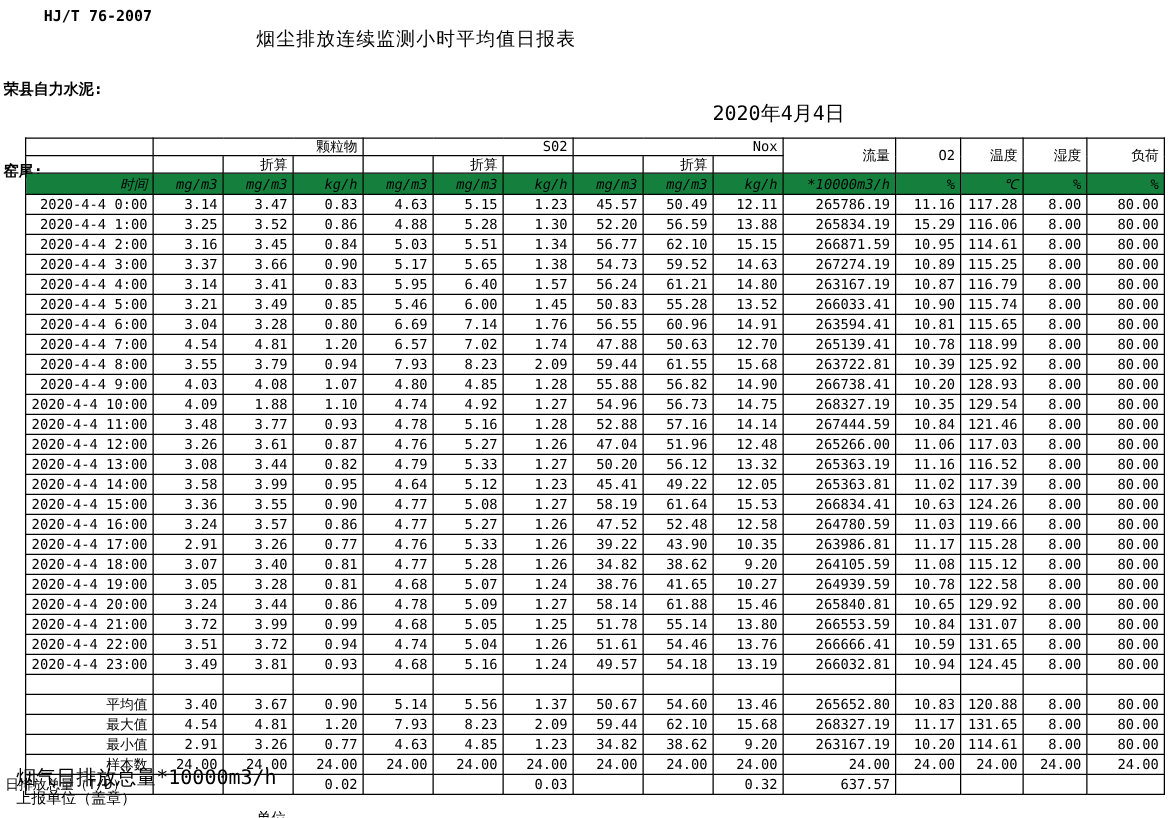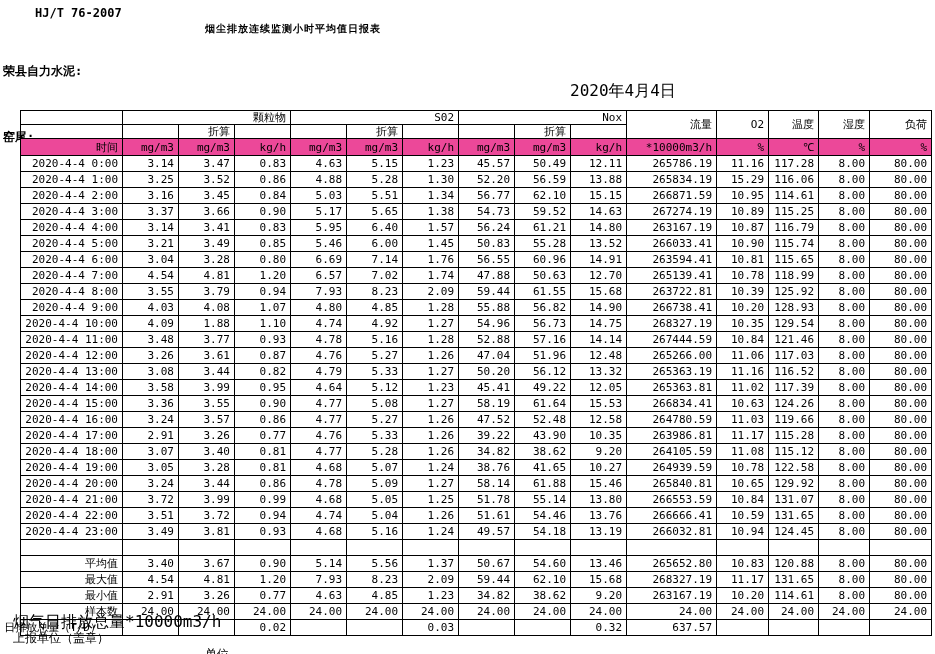--- a/index.html
+++ b/index.html
@@ -6,39 +6,39 @@
   body{
     position:relative;
     width:935px;height:654px;
     background:#ffffff;
     color:#000;
     font-family:"DejaVu Sans Mono","Liberation Mono",monospace;
     overflow:hidden;
   }
   .abs{position:absolute;white-space:nowrap;}
   #std-no{top:6px;left:20px;font-size:12px;font-weight:bold;padding-left:15px;}
-  #title{top:22px;left:205px;font-size:10px;font-weight:bold;letter-spacing:1px;}
+  #title{top:22px;left:205px;font-size:15px;font-weight:normal;letter-spacing:1px;}
   #company{top:63px;left:3px;font-size:12px;font-weight:bold;}
   #kiln{top:81px;left:3px;font-size:12px;font-weight:bold;margin-top:48px;}
   #date{top:81px;left:570px;font-size:16px;}
   #tbl-wrap{position:absolute;top:110px;left:20px;}
   table.report{border-collapse:collapse;table-layout:fixed;width:911px;padding-left:47px;}
   table.report td{
     border:1px solid #000;
     height:15px;line-height:14px;
     font-size:11px;
     padding:0 4px 0 0;
     white-space:nowrap;overflow:visible;
     text-align:right;
   }
   tr.hr1 td, tr.hr2 td{height:13px;line-height:12px;}
   td.grp{text-align:center;font-size:12px;padding:0;}
   td.rh{text-align:center;font-size:13px;padding:0;}
   td.blank{padding:0;}
-  tr.green td{background:#ec4899;height:16px;line-height:15px;}
+  tr.green td{background:#15803d;height:16px;line-height:15px;font-style:italic;}
   td.time-h{text-align:center;font-size:14px;padding:0;}
   td.unit{text-align:center;font-size:10px;padding:0;}
   td.time{text-align:right;padding-right:4px;}
   td.slabel{text-align:right;font-size:12px;}
   tr.spacer td{height:15px;}
   td.overflow-label{text-align:left;font-size:12px;padding:0;}
   td.overflow-label span{position:relative;left:-17px;}
   #foot-note{top:612px;left:13px;font-size:16px;}
   #foot-report{top:630px;left:13px;font-size:12px;}
   #foot-unit{top:630px;left:205px;font-size:12px;margin-top:16px;}

